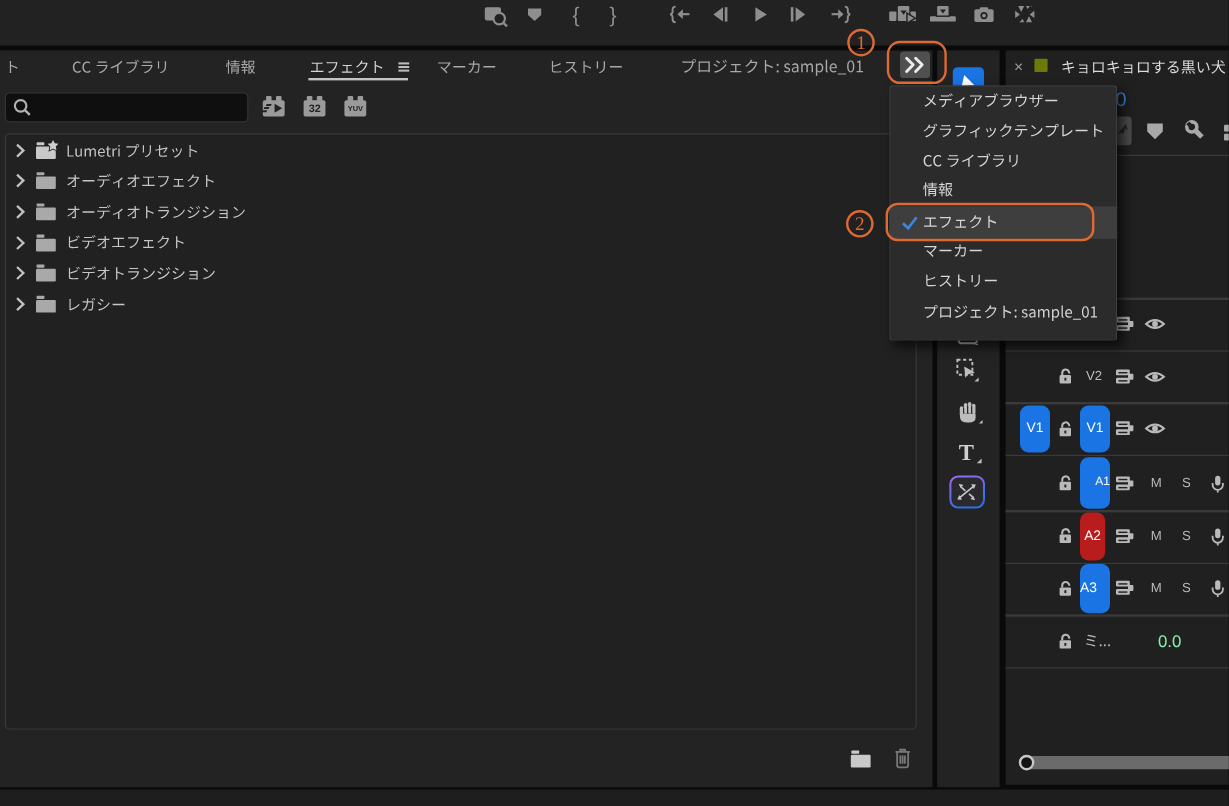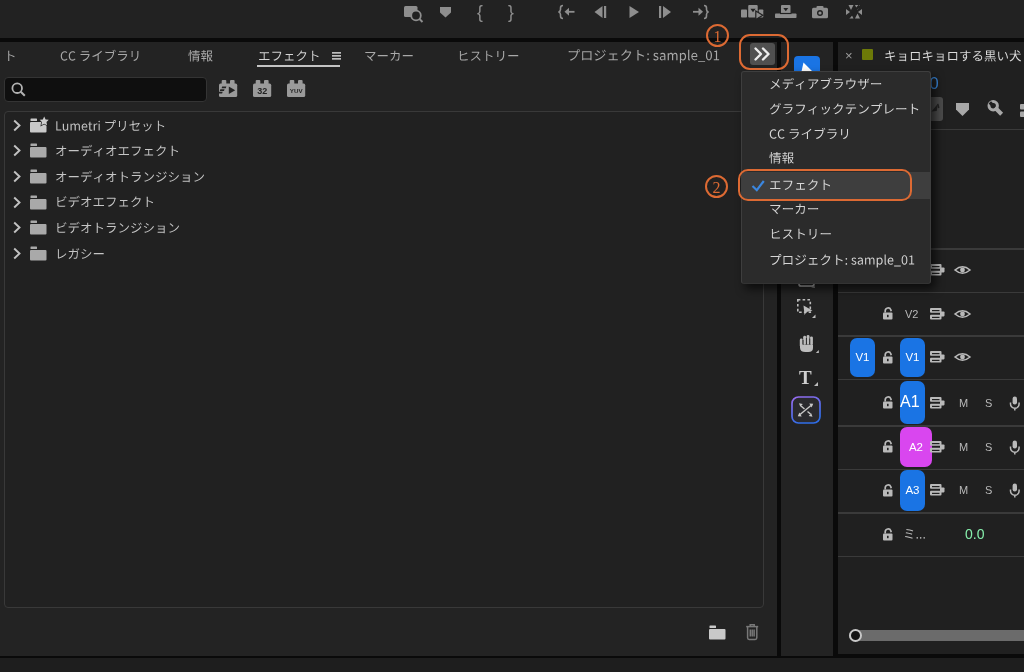--- a/index.html
+++ b/index.html
@@ -351,21 +351,21 @@
     </svg>
 <svg class="ab" style="left:954px;top:352.0px" width="18" height="10">
       <path d="M1 5 Q8.5 -1.5 16 5 Q8.5 11.5 1 5 Z" fill="none" stroke="#b9b9b9" stroke-width="1.6"></path>
       <circle cx="8.5" cy="5" r="2.4" fill="#b9b9b9"></circle>
     </svg>
 <svg class="ab" style="left:882px;top:396.0px" width="13" height="13">
       <path d="M3.2 5.5 V3.8 a2.9 2.9 0 0 1 5.6 -1 l0.4 1.4" fill="none" stroke="#b9b9b9" stroke-width="1.7"></path>
       <rect x="1" y="5.5" width="9.5" height="7" rx="1" fill="#b9b9b9"></rect>
       <rect x="5" y="7.8" width="1.6" height="2.4" fill="#222"></rect>
     </svg>
-<div class="ab" style="left:900px;top:381px;width:25px;height:42.5px;background:#1a74e4;border-radius:7px;color:#fff;font-size:16px;text-align:left;line-height:42.5px">A1</div>
+<div class="ab" style="left:900px;top:381px;width:25px;height:42.5px;background:#1a74e4;border-radius:7px;color:#fff;font-size:10px;text-align:right;line-height:42.5px">A1</div>
 <svg class="ab" style="left:930px;top:396.5px" width="16" height="12">
       <g fill="#b9b9b9">
         <rect x="0" y="0" width="11.5" height="4.8" rx="1"></rect>
         <rect x="0" y="6.8" width="11.5" height="4.8" rx="1"></rect>
         <rect x="10" y="3.4" width="4.5" height="5" rx="0.8"></rect>
       </g>
       <rect x="2" y="2" width="7.5" height="1.2" fill="#222"></rect>
       <rect x="2" y="8.8" width="7.5" height="1.2" fill="#222"></rect>
     </svg>
 <div class="ab" style="left:959px;top:396.5px;color:#b9b9b9;font-size:11px">M</div>
@@ -373,21 +373,21 @@
 <svg class="ab" style="left:1009px;top:395.5px" width="12" height="15">
       <rect x="3.6" y="0.5" width="4.4" height="8" rx="2.2" fill="#b9b9b9"></rect>
       <path d="M1.5 6.5 v1.5 a4.3 4.3 0 0 0 8.6 0 V6.5" fill="none" stroke="#b9b9b9" stroke-width="1.5"></path>
       <line x1="5.8" y1="12.5" x2="5.8" y2="14.5" stroke="#b9b9b9" stroke-width="1.5"></line>
     </svg>
 <svg class="ab" style="left:882px;top:440.0px" width="13" height="13">
       <path d="M3.2 5.5 V3.8 a2.9 2.9 0 0 1 5.6 -1 l0.4 1.4" fill="none" stroke="#b9b9b9" stroke-width="1.7"></path>
       <rect x="1" y="5.5" width="9.5" height="7" rx="1" fill="#b9b9b9"></rect>
       <rect x="5" y="7.8" width="1.6" height="2.4" fill="#222"></rect>
     </svg>
-<div class="ab" style="left:900px;top:426.5px;width:32px;height:40.5px;background:#d946ef;border-radius:7px;color:#fff;font-size:11.5px;text-align:center;line-height:40.5px">A2</div>
+<div class="ab" style="left:900px;top:426.5px;width:21px;height:40.5px;background:#b91c1c;border-radius:7px;color:#fff;font-size:11.5px;text-align:center;line-height:40.5px">A2</div>
 <svg class="ab" style="left:930px;top:440.5px" width="16" height="12">
       <g fill="#b9b9b9">
         <rect x="0" y="0" width="11.5" height="4.8" rx="1"></rect>
         <rect x="0" y="6.8" width="11.5" height="4.8" rx="1"></rect>
         <rect x="10" y="3.4" width="4.5" height="5" rx="0.8"></rect>
       </g>
       <rect x="2" y="2" width="7.5" height="1.2" fill="#222"></rect>
       <rect x="2" y="8.8" width="7.5" height="1.2" fill="#222"></rect>
     </svg>
 <div class="ab" style="left:959px;top:440.5px;color:#b9b9b9;font-size:11px">M</div>
@@ -395,21 +395,21 @@
 <svg class="ab" style="left:1009px;top:439.5px" width="12" height="15">
       <rect x="3.6" y="0.5" width="4.4" height="8" rx="2.2" fill="#b9b9b9"></rect>
       <path d="M1.5 6.5 v1.5 a4.3 4.3 0 0 0 8.6 0 V6.5" fill="none" stroke="#b9b9b9" stroke-width="1.5"></path>
       <line x1="5.8" y1="12.5" x2="5.8" y2="14.5" stroke="#b9b9b9" stroke-width="1.5"></line>
     </svg>
 <svg class="ab" style="left:882px;top:483.5px" width="13" height="13">
       <path d="M3.2 5.5 V3.8 a2.9 2.9 0 0 1 5.6 -1 l0.4 1.4" fill="none" stroke="#b9b9b9" stroke-width="1.7"></path>
       <rect x="1" y="5.5" width="9.5" height="7" rx="1" fill="#b9b9b9"></rect>
       <rect x="5" y="7.8" width="1.6" height="2.4" fill="#222"></rect>
     </svg>
-<div class="ab" style="left:900px;top:470px;width:25px;height:41px;background:#1a74e4;border-radius:7px;color:#fff;font-size:11.5px;text-align:center;line-height:41px">A3</div>
+<div class="ab" style="left:900px;top:470px;width:25px;height:41px;background:#1a74e4;border-radius:7px;color:#fff;font-size:11.5px;text-align:left;line-height:41px">A3</div>
 <svg class="ab" style="left:930px;top:484.0px" width="16" height="12">
       <g fill="#b9b9b9">
         <rect x="0" y="0" width="11.5" height="4.8" rx="1"></rect>
         <rect x="0" y="6.8" width="11.5" height="4.8" rx="1"></rect>
         <rect x="10" y="3.4" width="4.5" height="5" rx="0.8"></rect>
       </g>
       <rect x="2" y="2" width="7.5" height="1.2" fill="#222"></rect>
       <rect x="2" y="8.8" width="7.5" height="1.2" fill="#222"></rect>
     </svg>
 <div class="ab" style="left:959px;top:484.0px;color:#b9b9b9;font-size:11px">M</div>

